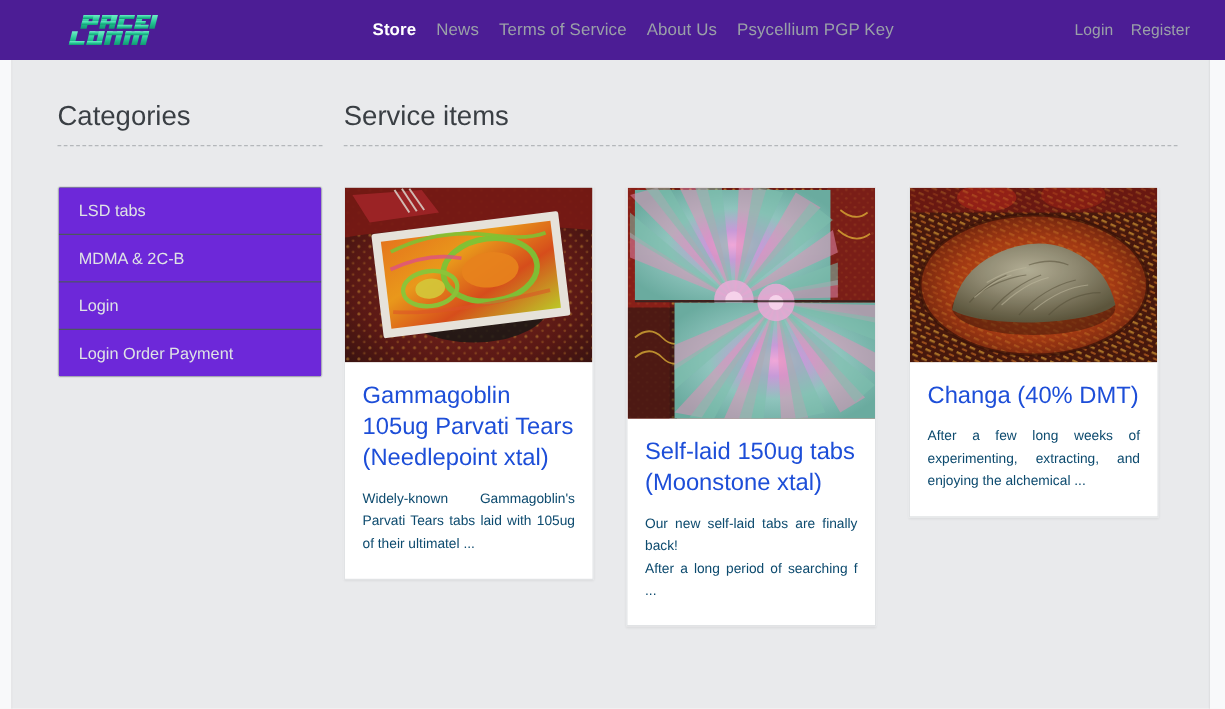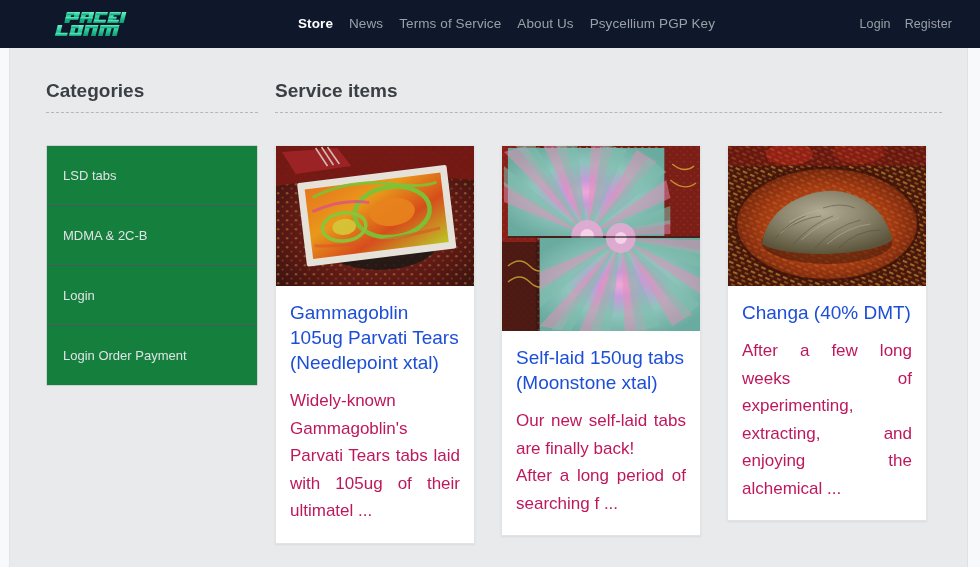--- a/index.html
+++ b/index.html
@@ -18,21 +18,21 @@
     height: 567px;
     background: #f8f9fa;
   }
 
   
   .navbar {
     position: absolute;
     left: 0; top: 0;
     width: 980px;
     height: 48px;
-    background: #0f172a;
+    background: #4c1d95;
     display: flex;
     align-items: center;
   }
 
   .brand {
     position: absolute;
     left: 52px;
     top: 8px;
     width: 90px;
     height: 32px;
@@ -88,48 +88,48 @@
 
   
   .sidebar {
     position: absolute;
     left: 36px;
     top: 32px;
     width: 212px;
   }
 
   .section-title {
-    font-size: 19px;
+    font-size: 22px;
     color: #3a3f44;
-    font-weight: bold;
+    font-weight: normal;
     padding-bottom: 10px;
   }
 
   .dashed-rule {
     height: 0;
     border-top: 1px dashed #b4b7ba;
     margin-bottom: 32px;
   }
 
   .cat-list {
     list-style: none;
     background: #3b474c;
     border: 1px solid #cfd2d4;
     border-radius: 2px;
     overflow: hidden;
   }
 
   .cat-item {
     display: block;
-    padding: 22px 16px;
+    padding: 11px 16px;
     font-size: 13px;
     color: #dfe3e5;
     border-bottom: 1px solid #4c585d;
     text-decoration: none;
-    background: #15803d;
+    background: #6d28d9;
     white-space: nowrap;
   }
   .cat-item:last-child { border-bottom: none; }
 
   
   .featured {
     position: absolute;
     left: 265px;
     top: 32px;
     width: 667px;
@@ -162,23 +162,23 @@
 
   .card-title {
     font-size: 19px;
     line-height: 1.32;
     color: #1d4ed8;
     font-weight: normal;
     margin-bottom: 12px;
   }
 
   .card-desc {
-    font-size: 17px;
+    font-size: 11px;
     line-height: 1.62;
-    color: #be185d;
+    color: #0c4a6e;
     text-align: justify;
   }
 </style>
 </head>
 <body>
 
 <div id="page">
 
   <div class="navbar">
 

